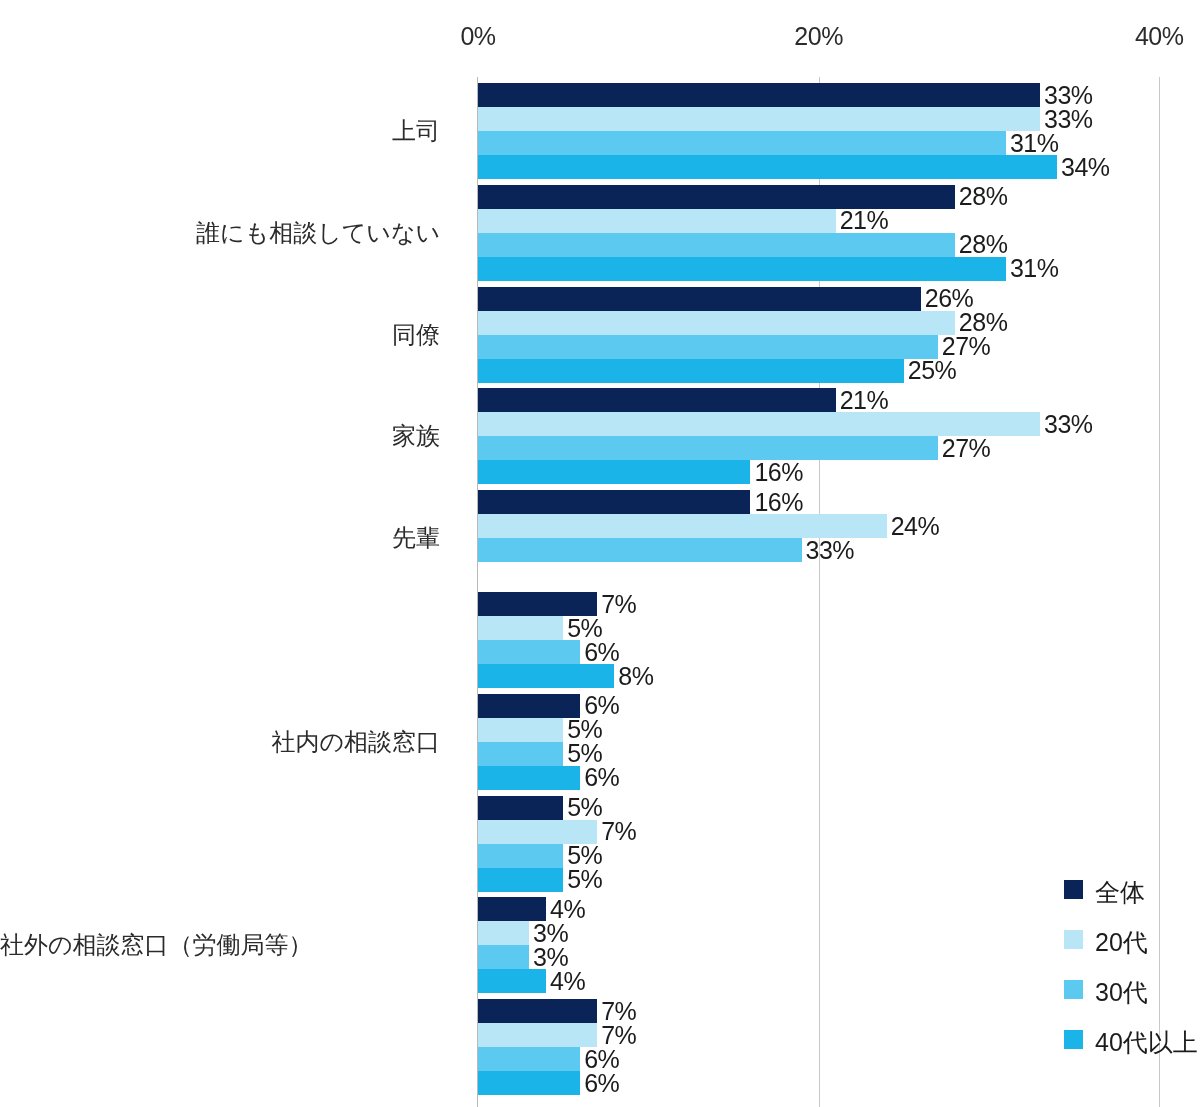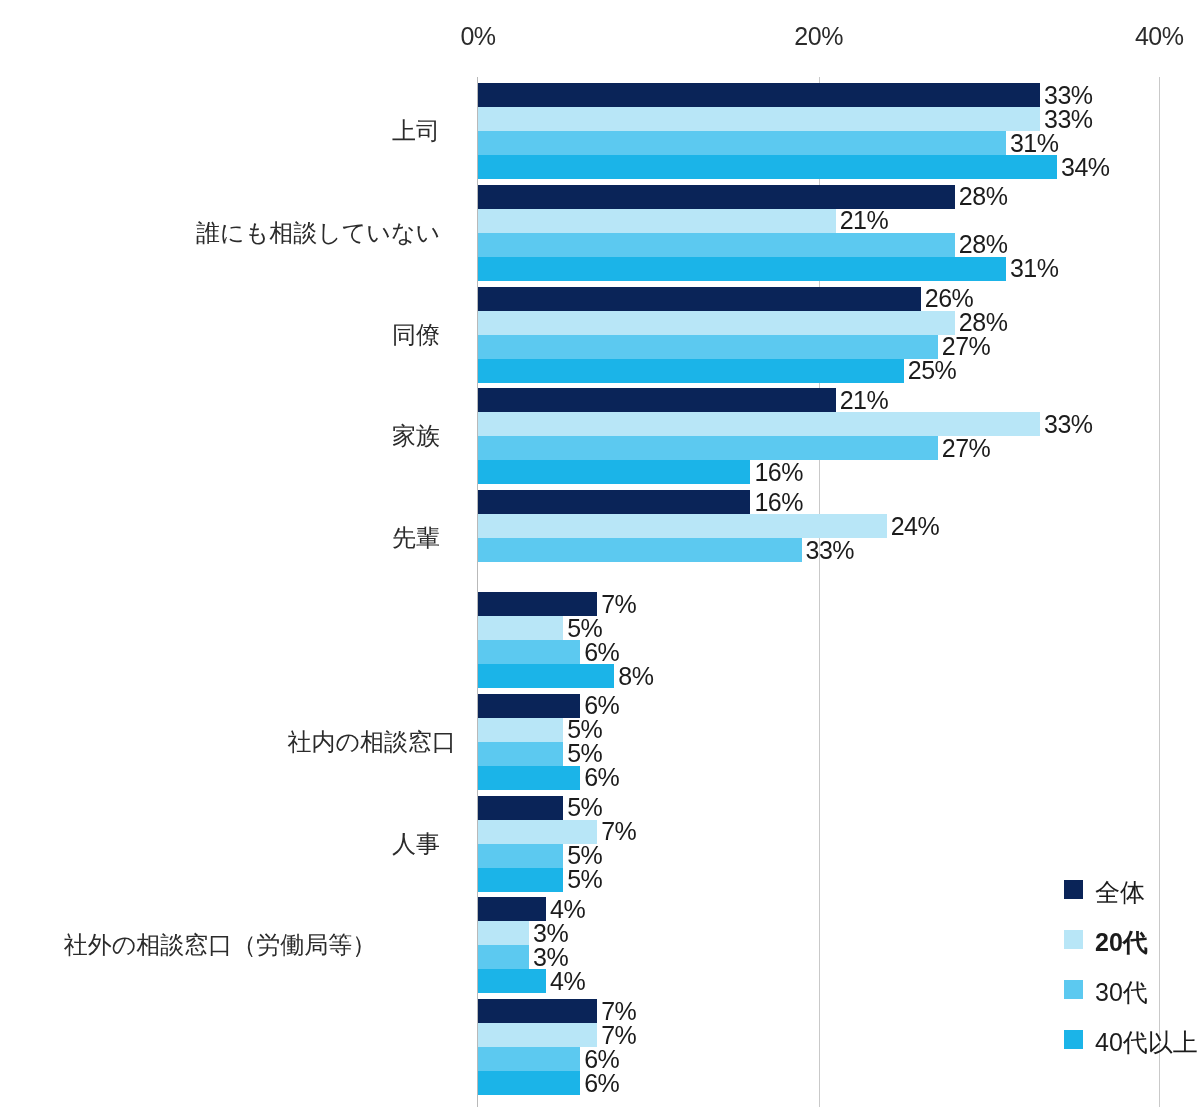--- a/index.html
+++ b/index.html
@@ -216,59 +216,58 @@
         <div class="bar-row" style="top: 48px; left: 478px;">
           <div class="bar" style="width: 102.18px; background: rgb(92, 201, 240);"></div>
           <span class="bar-value">6%</span>
         </div>
         <div class="bar-row" style="top: 72px; left: 478px;">
           <div class="bar" style="width: 136.24px; background: rgb(27, 180, 232);"></div>
           <span class="bar-value">8%</span>
         </div>
       </div>
       <div class="cat-group" style="top: 693.8px; height: 96px;">
-        <div class="cat-label" style="width: 440px; left: 16px; right: auto; top: 36px; text-align: right; padding-right: 740px; box-sizing: content-box;">社内の相談窓口</div>
+        <div class="cat-label" style="width: 440px; left: 0px; right: auto; top: 36px; text-align: right; padding-right: 740px; box-sizing: content-box;">社内の相談窓口</div>
         <div class="bar-row" style="top: 0px; left: 478px;">
           <div class="bar" style="width: 102.18px; background: rgb(10, 36, 88);"></div>
           <span class="bar-value">6%</span>
         </div>
         <div class="bar-row" style="top: 24px; left: 478px;">
           <div class="bar" style="width: 85.15px; background: rgb(184, 230, 247);"></div>
           <span class="bar-value">5%</span>
         </div>
         <div class="bar-row" style="top: 48px; left: 478px;">
           <div class="bar" style="width: 85.15px; background: rgb(92, 201, 240);"></div>
           <span class="bar-value">5%</span>
         </div>
         <div class="bar-row" style="top: 72px; left: 478px;">
           <div class="bar" style="width: 102.18px; background: rgb(27, 180, 232);"></div>
           <span class="bar-value">6%</span>
         </div>
       </div>
       <div class="cat-group" style="top: 795.6px; height: 96px;">
-        <div class="cat-label" style="width: 440px; left: 0px; right: auto; top: 36px; text-align: right; padding-right: 740px; box-sizing: content-box;">人事</div>
         <div class="bar-row" style="top: 0px; left: 478px;">
           <div class="bar" style="width: 85.15px; background: rgb(10, 36, 88);"></div>
           <span class="bar-value">5%</span>
         </div>
         <div class="bar-row" style="top: 24px; left: 478px;">
           <div class="bar" style="width: 119.21px; background: rgb(184, 230, 247);"></div>
           <span class="bar-value">7%</span>
         </div>
         <div class="bar-row" style="top: 48px; left: 478px;">
           <div class="bar" style="width: 85.15px; background: rgb(92, 201, 240);"></div>
           <span class="bar-value">5%</span>
         </div>
         <div class="bar-row" style="top: 72px; left: 478px;">
           <div class="bar" style="width: 85.15px; background: rgb(27, 180, 232);"></div>
           <span class="bar-value">5%</span>
         </div>
       </div>
       <div class="cat-group" style="top: 897.4px; height: 96px;">
-        <div class="cat-label" style="width: 440px; left: 0px; right: auto; top: 36px; text-align: center; padding-right: 740px; box-sizing: content-box;">社外の相談窓口（労働局等）</div>
+        <div class="cat-label" style="width: 440px; left: 0px; right: auto; top: 36px; text-align: left; padding-right: 740px; box-sizing: content-box;">社外の相談窓口（労働局等）</div>
         <div class="bar-row" style="top: 0px; left: 478px;">
           <div class="bar" style="width: 68.12px; background: rgb(10, 36, 88);"></div>
           <span class="bar-value">4%</span>
         </div>
         <div class="bar-row" style="top: 24px; left: 478px;">
           <div class="bar" style="width: 51.09px; background: rgb(184, 230, 247);"></div>
           <span class="bar-value">3%</span>
         </div>
         <div class="bar-row" style="top: 48px; left: 478px;">
           <div class="bar" style="width: 51.09px; background: rgb(92, 201, 240);"></div>
@@ -297,21 +296,21 @@
           <span class="bar-value">6%</span>
         </div>
       </div>
     </div>
 
   <div id="legend" style="left: 1064px; top: 880px; width: 140px; height: 220px;">
       <div class="legend-item" style="top: 0px; left: 0px;">
         <span class="legend-swatch" style="background: rgb(10, 36, 88);"></span>
         <span class="legend-label">全体</span>
       </div>
-      <div class="legend-item" style="top: 50px; left: 0px; font-weight: bold;">
+      <div class="legend-item" style="top: 50px; left: 0px;">
         <span class="legend-swatch" style="background: rgb(184, 230, 247);"></span>
         <span class="legend-label">20代</span>
       </div>
       <div class="legend-item" style="top: 100px; left: 0px;">
         <span class="legend-swatch" style="background: rgb(92, 201, 240);"></span>
         <span class="legend-label">30代</span>
       </div>
       <div class="legend-item" style="top: 150px; left: 0px;">
         <span class="legend-swatch" style="background: rgb(27, 180, 232);"></span>
         <span class="legend-label">40代以上</span>

